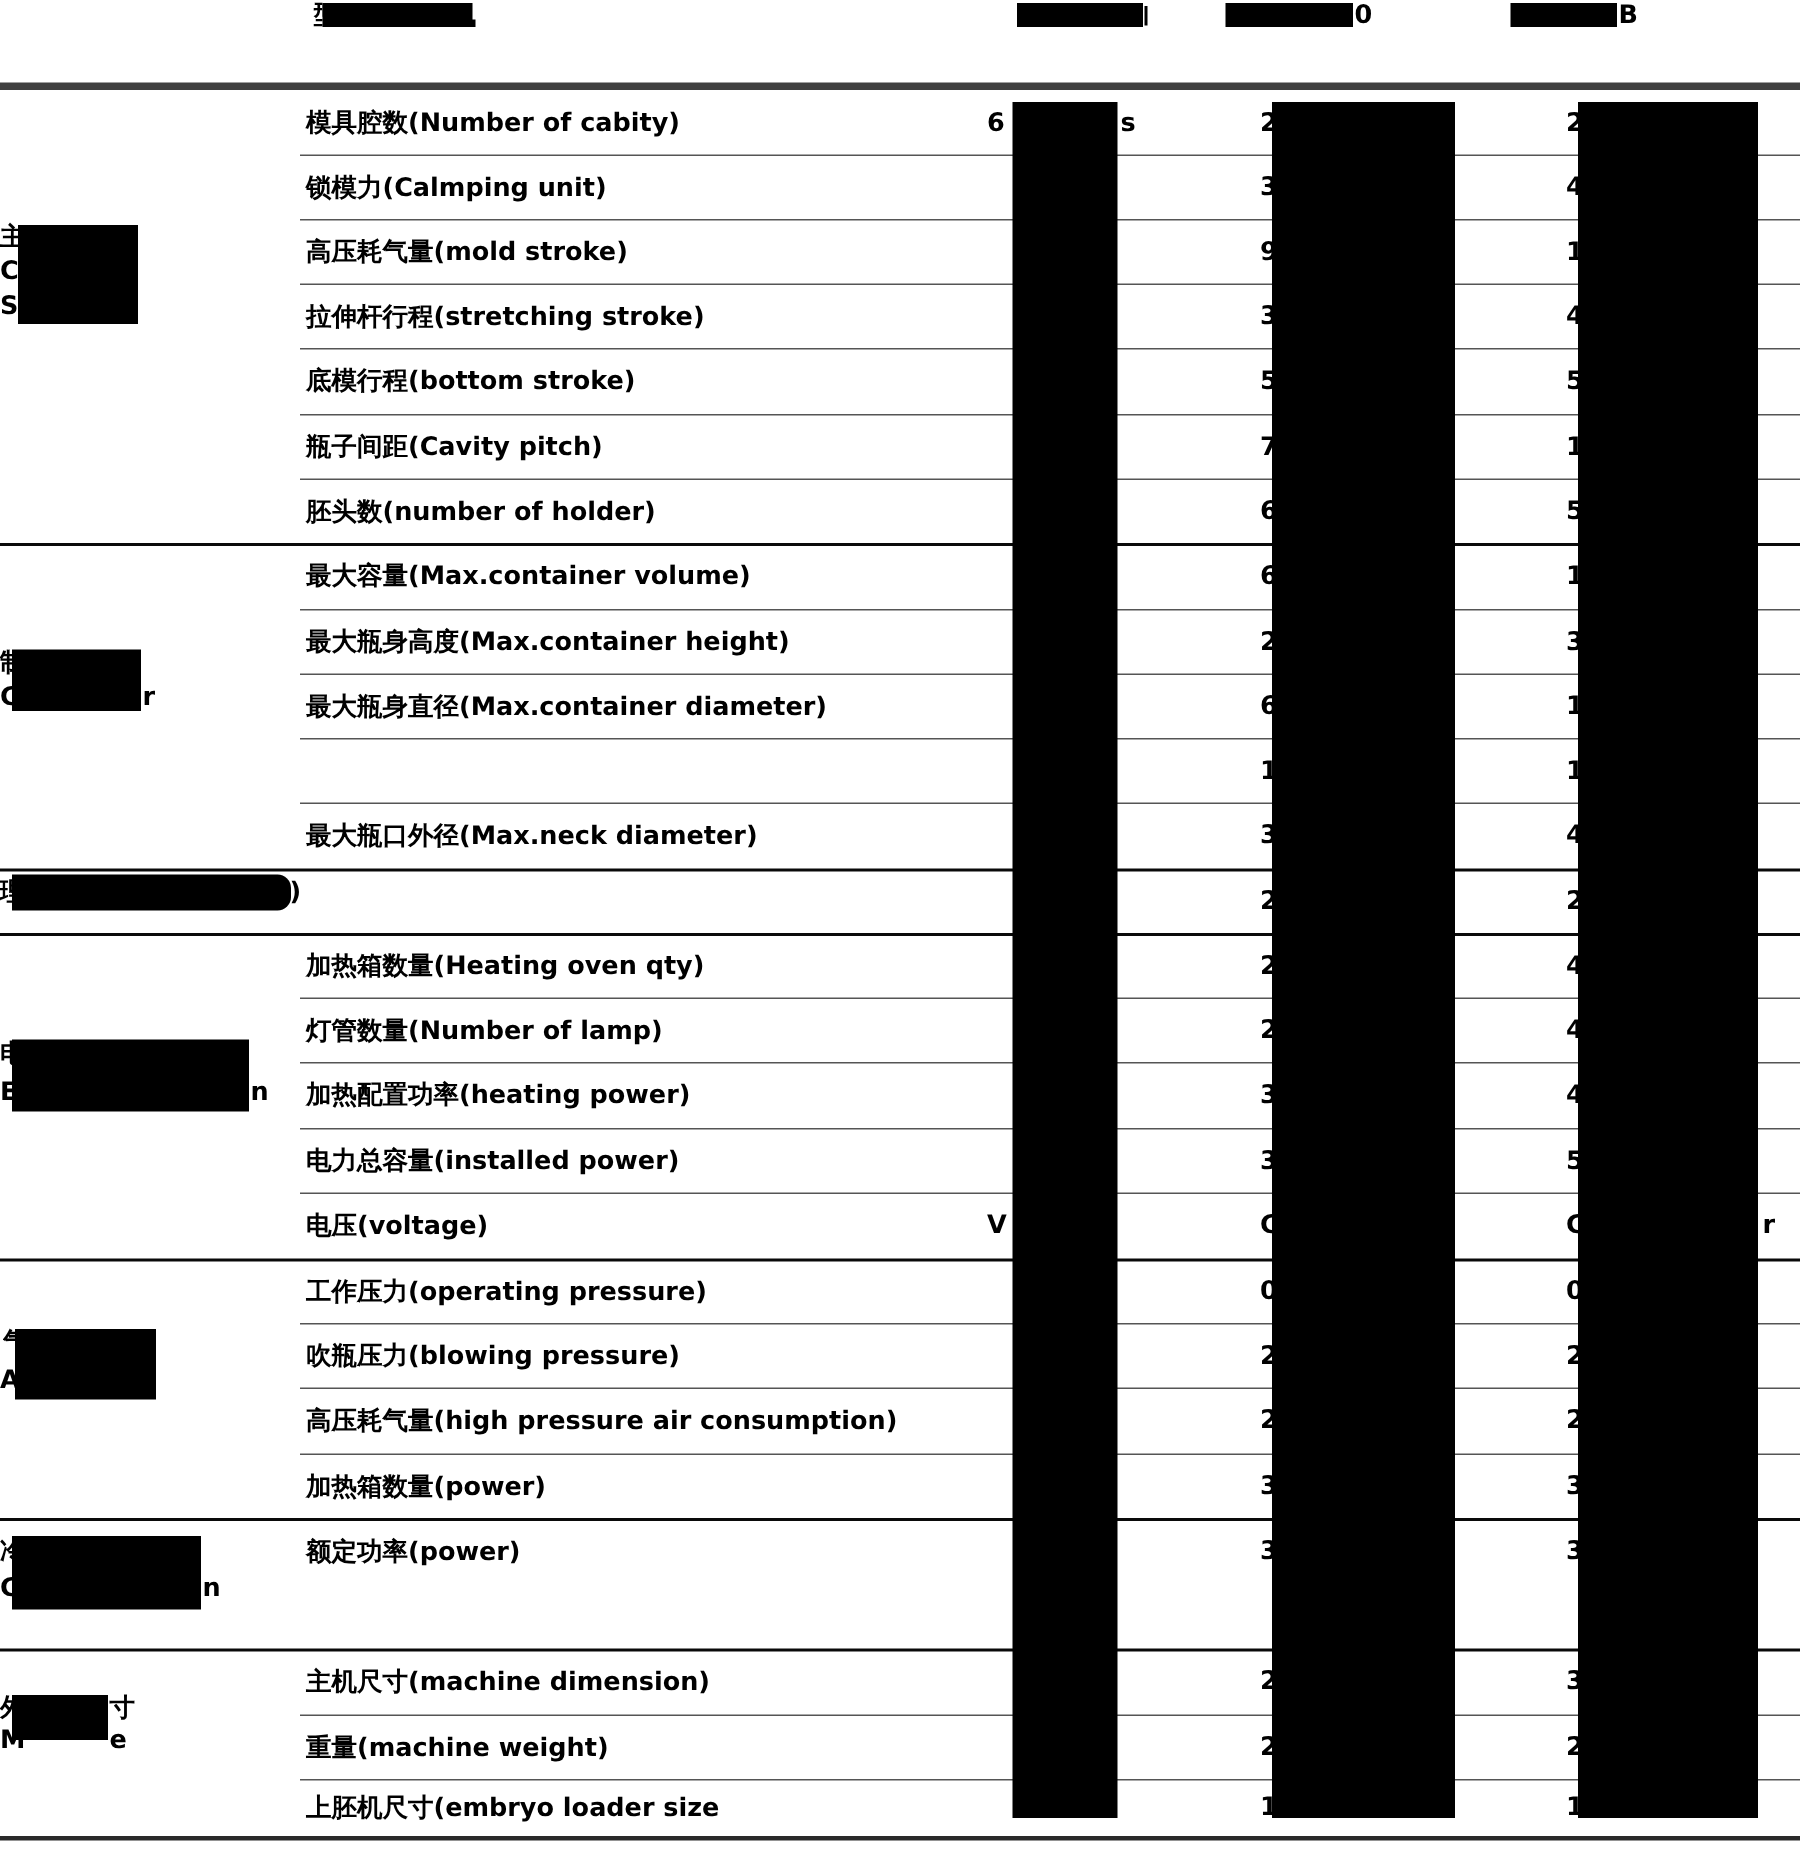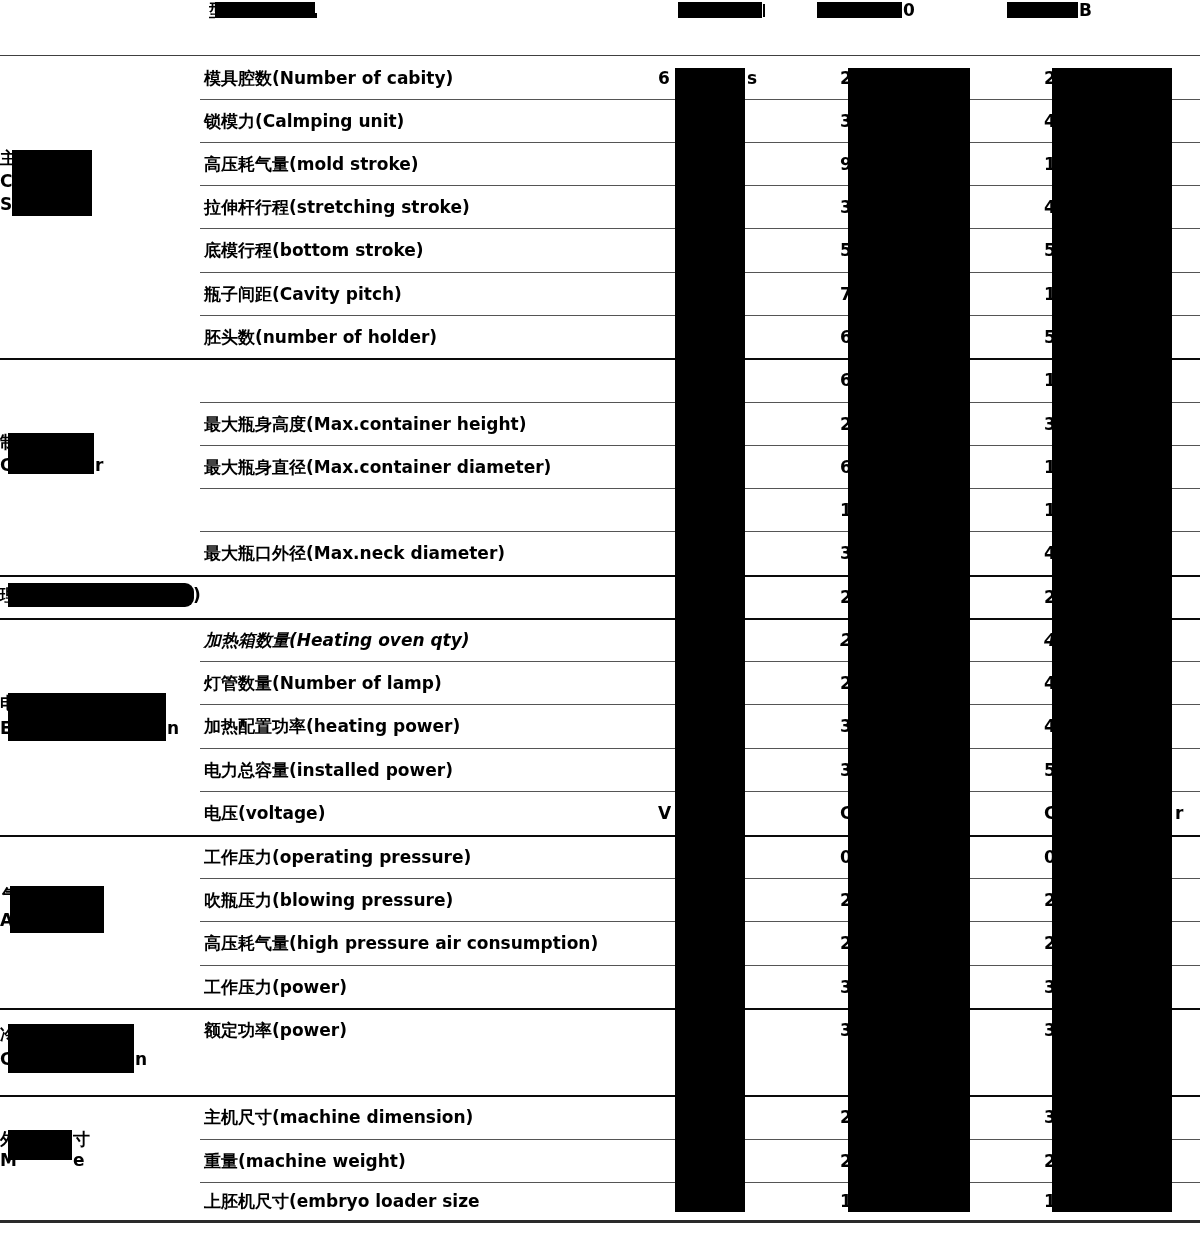--- a/index.html
+++ b/index.html
@@ -5,21 +5,21 @@
   html,body{margin:0;padding:0;background:#ffffff;}
   .page{
     position:relative;width:1200px;height:1233px;background:#fff;overflow:hidden;
     font-family:"DejaVu Sans","Liberation Sans",sans-serif;
     font-weight:700;color:#000;font-size:17px;
   }
   
   .hdr{position:absolute;left:0;top:0;width:1200px;height:55px;}
   .hdr span{position:absolute;top:1px;line-height:18px;}
   
-  .tbody{position:absolute;left:0;top:55px;width:1200px;border-top:1px solid #404040;border-bottom:3px solid #2a2a2a;}
+  .tbody{position:absolute;left:0;top:55px;width:1200px;border-top:5px solid #404040;border-bottom:3px solid #2a2a2a;}
   .trow{position:relative;width:1200px;}
   .trow::before{content:"";position:absolute;top:0;height:0;}
   .trow.b-thin::before{left:200px;right:0;height:1px;background:#555;}
   .trow.b-thick::before{left:0;right:0;height:2px;background:#0a0a0a;}
   .plabel{position:absolute;left:204px;top:50%;transform:translateY(-50%);white-space:nowrap;}
   .trow.tall .plabel{top:11px;transform:none;}
   .frag{position:absolute;top:50%;transform:translateY(-50%);white-space:nowrap;z-index:1;}
   .trow.tall .frag{top:22px;}
   .c1pre{left:658px;}
   .c1post{left:747px;}
@@ -105,20 +105,21 @@
       </div>
       <div class="trow b-thin" style="height: 43px; text-align: right;">
         <span class="plabel">胚头数(number of holder)</span>
         <span class="frag c1pre"></span>
         <span class="frag c1post"></span>
         <span class="frag c2pre">6</span>
         <span class="frag c3pre">5</span>
         <span class="frag c3post"></span>
       </div>
       <div class="trow b-thick" style="height: 44px;">
+        <span class="plabel">最大容量(Max.container volume)</span>
         <span class="frag c1pre"></span>
         <span class="frag c1post"></span>
         <span class="frag c2pre">6</span>
         <span class="frag c3pre">1</span>
         <span class="frag c3post"></span>
       </div>
       <div class="trow b-thin" style="height: 43px;">
         <span class="plabel">最大瓶身高度(Max.container height)</span>
         <span class="frag c1pre"></span>
         <span class="frag c1post"></span>
@@ -150,21 +151,21 @@
         <span class="frag c3post"></span>
       </div>
       <div class="trow b-thick" style="height: 43px;">
         <span class="plabel"></span>
         <span class="frag c1pre"></span>
         <span class="frag c1post"></span>
         <span class="frag c2pre">2</span>
         <span class="frag c3pre">2</span>
         <span class="frag c3post"></span>
       </div>
-      <div class="trow b-thick" style="height: 43px; font-style: italic;">
+      <div class="trow b-thick" style="height: 43px;">
         <span class="plabel">加热箱数量(Heating oven qty)</span>
         <span class="frag c1pre"></span>
         <span class="frag c1post"></span>
         <span class="frag c2pre">2</span>
         <span class="frag c3pre">4</span>
         <span class="frag c3post"></span>
       </div>
       <div class="trow b-thin" style="height: 43px; text-align: right;">
         <span class="plabel">灯管数量(Number of lamp)</span>
         <span class="frag c1pre"></span>
@@ -215,21 +216,21 @@
       </div>
       <div class="trow b-thin" style="height: 44px;">
         <span class="plabel">高压耗气量(high pressure air consumption)</span>
         <span class="frag c1pre"></span>
         <span class="frag c1post"></span>
         <span class="frag c2pre">2</span>
         <span class="frag c3pre">2</span>
         <span class="frag c3post"></span>
       </div>
       <div class="trow b-thin" style="height: 43px;">
-        <span class="plabel">工作压力(power)</span>
+        <span class="plabel">加热箱数量(power)</span>
         <span class="frag c1pre"></span>
         <span class="frag c1post"></span>
         <span class="frag c2pre">3</span>
         <span class="frag c3pre">3</span>
         <span class="frag c3post"></span>
       </div>
       <div class="trow b-thick tall" style="height: 87px;">
         <span class="plabel">额定功率(power)</span>
         <span class="frag c1pre"></span>
         <span class="frag c1post"></span>

